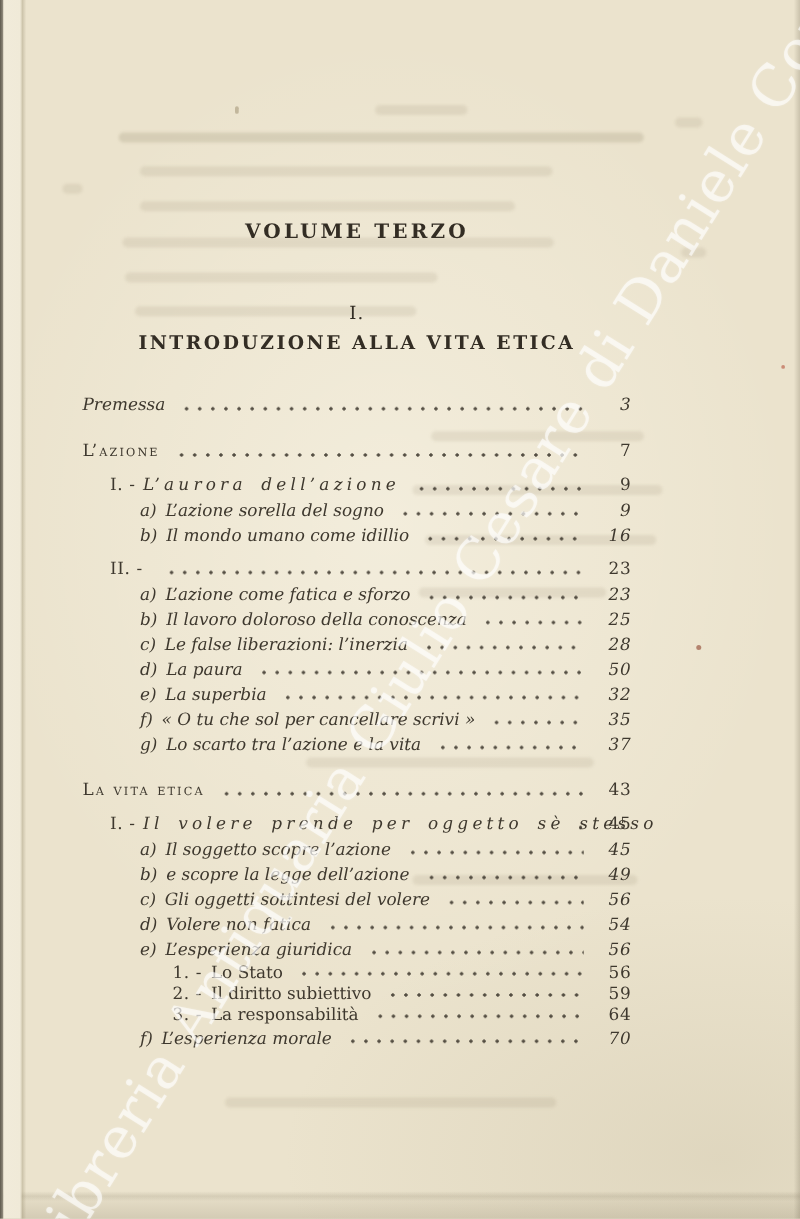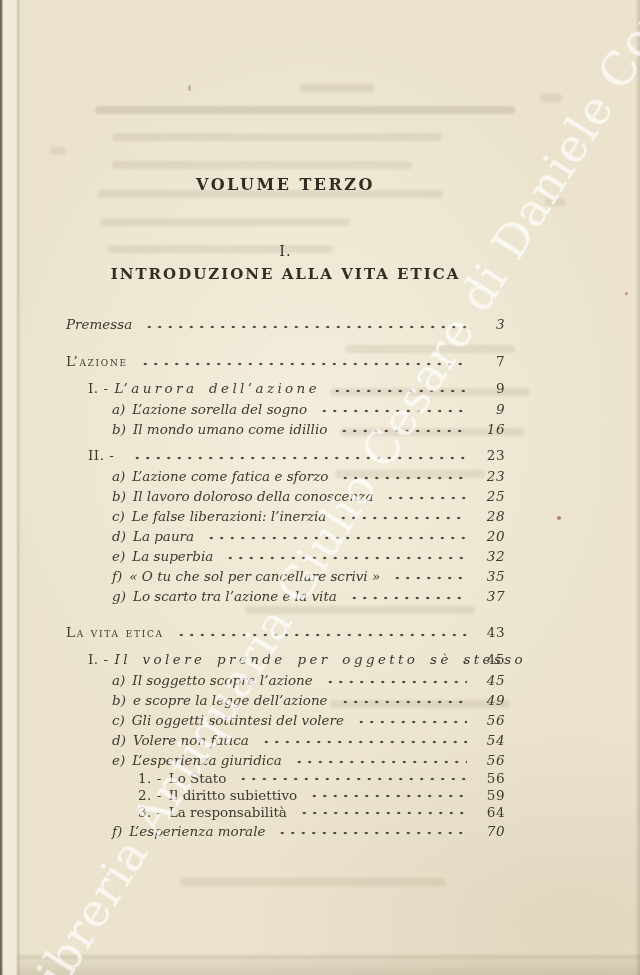--- a/index.html
+++ b/index.html
@@ -137,21 +137,21 @@
       <div class="row alpha">
       <span class="prefix">c)</span>
       <span class="label">Le false liberazioni: l’inerzia</span>
       <span class="leader"></span>
       <span class="pagenum">28</span>
     </div>
       <div class="row alpha">
       <span class="prefix">d)</span>
       <span class="label">La paura</span>
       <span class="leader"></span>
-      <span class="pagenum">20</span>
+      <span class="pagenum">50</span>
     </div>
       <div class="row alpha">
       <span class="prefix">e)</span>
       <span class="label">La superbia</span>
       <span class="leader"></span>
       <span class="pagenum">32</span>
     </div>
       <div class="row alpha">
       <span class="prefix">f)</span>
       <span class="label">« O tu che sol per cancellare scrivi »</span>

